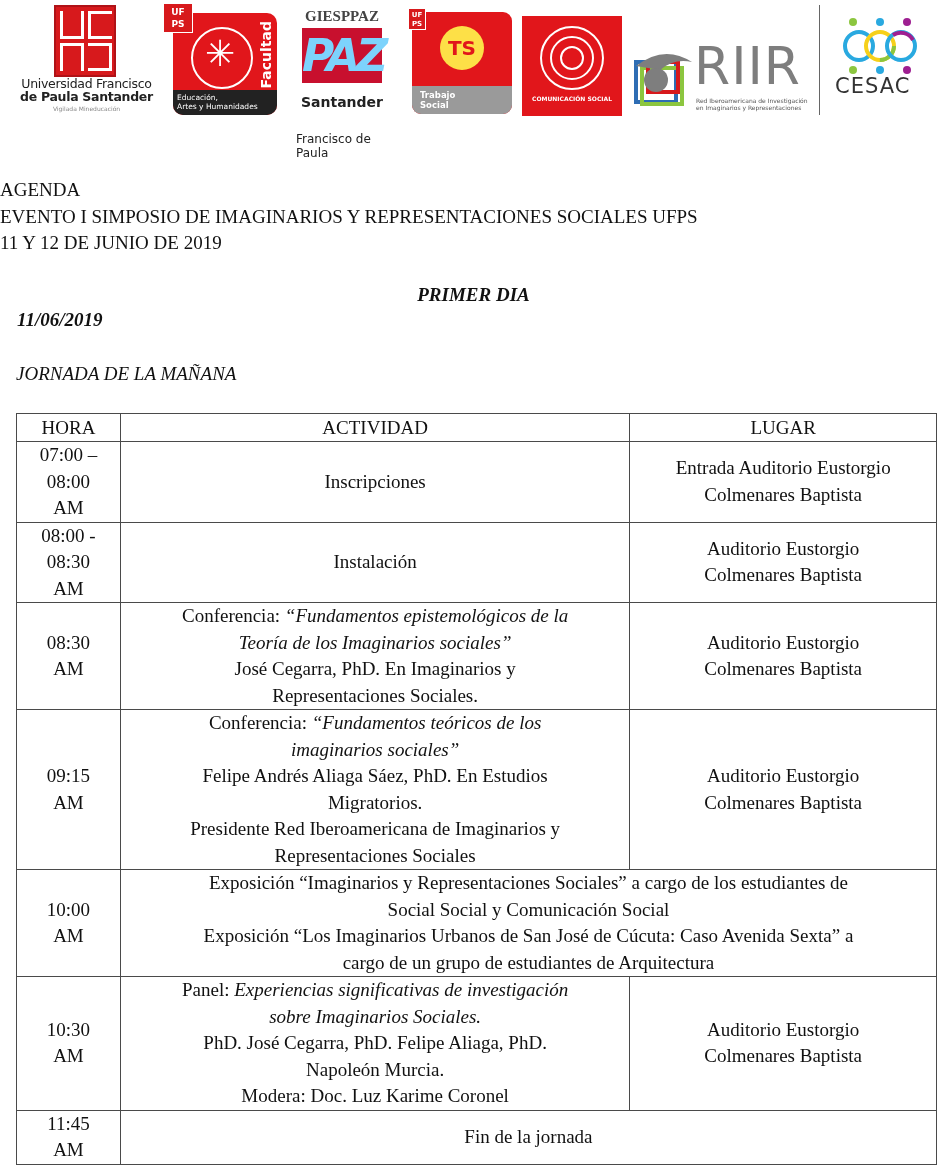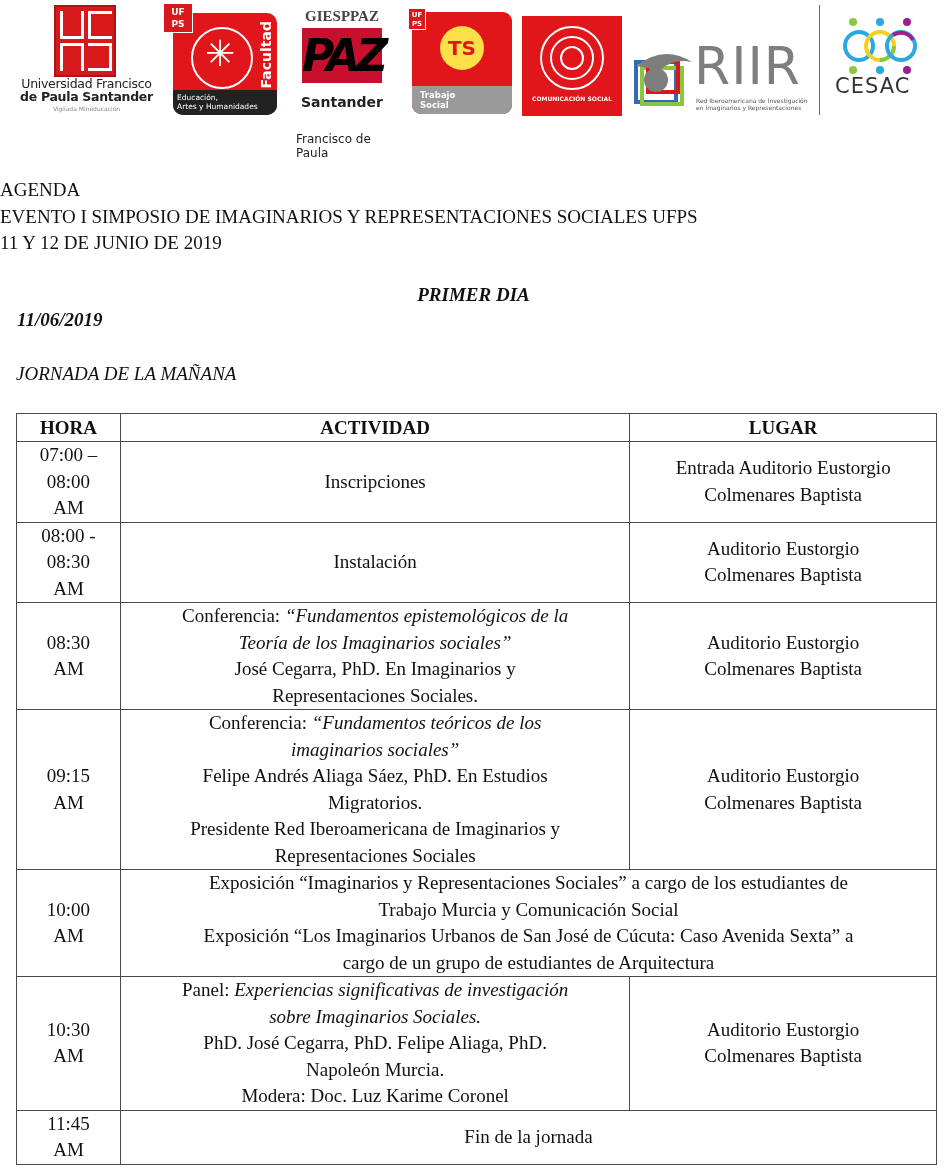--- a/index.html
+++ b/index.html
@@ -22,21 +22,21 @@
     .fac .box { position: absolute; left: 10px; top: 10px; width: 104px; height: 102px; background: #e1161b; border-radius: 10px; overflow: hidden; }
     .fac .circle { position: absolute; left: 18px; top: 14px; width: 62px; height: 62px; border: 2px solid #fff; border-radius: 50%; }
     .fac .fig { position: absolute; left: 32px; top: 20px; font-size: 36px; color: #fff; }
     .fac .vert { position: absolute; right: 3px; top: 8px; writing-mode: vertical-rl; transform: rotate(180deg); color: #fff; font-family: "DejaVu Sans", sans-serif; font-weight: bold; font-size: 14px; }
     .fac .band { position: absolute; left: 0; bottom: 0; width: 104px; height: 25px; background: #222; color: #fff; font-family: "DejaVu Sans", sans-serif; font-size: 7.5px; line-height: 9px; padding: 3px 0 0 4px; }
     .mini-ufps { position: absolute; left: 0; top: 0; width: 30px; height: 30px; background: #d7191c; border: 1px solid #fff; color: #fff; font-family: "DejaVu Sans", sans-serif; font-size: 9px; line-height: 12px; text-align: center; padding-top: 2px; font-weight: bold; }
 
     
     .gies { left: 296px; top: 8px; width: 92px; height: 108px; }
     .gies .t { position: absolute; left: 0; top: 0; width: 92px; text-align: center; font-family: "Liberation Serif", serif; font-weight: bold; font-size: 15px; color: #444; }
-    .gies .paz { position: absolute; left: 6px; top: 20px; width: 80px; height: 55px; background: #c8102e; color: #000000; font-family: "DejaVu Sans", sans-serif; font-weight: bold; font-size: 44px; line-height: 55px; text-align: center; letter-spacing: -4px; font-style: italic; }
+    .gies .paz { position: absolute; left: 6px; top: 20px; width: 80px; height: 55px; background: #c8102e; color: #7dd3fc; font-family: "DejaVu Sans", sans-serif; font-weight: bold; font-size: 44px; line-height: 55px; text-align: center; letter-spacing: -4px; font-style: italic; }
     .gies .n1 { position: absolute; left: 0; top: 76px; width: 92px; font-family: "DejaVu Sans", sans-serif; font-size: 12px; color: #222; margin-top: 48px; }
     .gies .n2 { position: absolute; left: 0; top: 86px; width: 92px; text-align: center; font-family: "DejaVu Sans", sans-serif; font-size: 14px; font-weight: bold; color: #222; }
 
     
     .ts { left: 408px; top: 8px; width: 106px; height: 108px; }
     .ts .box { position: absolute; left: 4px; top: 4px; width: 100px; height: 102px; background: #e1161b; border-radius: 9px; overflow: hidden; }
     .ts .globe { position: absolute; left: 28px; top: 14px; width: 44px; height: 44px; border-radius: 50%; background: #fde047; color: #e1161b; font-family: "DejaVu Sans", sans-serif; font-weight: bold; font-size: 20px; line-height: 44px; text-align: center; }
     .ts .band { position: absolute; left: 0; bottom: 0; width: 100px; height: 28px; background: #9a9a9a; color: #fff; font-family: "DejaVu Sans", sans-serif; font-size: 8.5px; font-weight: bold; line-height: 10px; padding: 4px 0 0 8px; margin-top: 10px; }
     .ts .mini-ufps { width: 18px; height: 22px; font-size: 7px; line-height: 9px; }
 
@@ -58,21 +58,21 @@
 
     
     .titles { position: absolute; left: 0; top: 177px; width: 947px; font-size: 19px; line-height: 26.5px; }
     .primer { position: absolute; left: 0; top: 284px; width: 947px; text-align: center; font-size: 19px; font-weight: bold; font-style: italic; }
     .fecha { position: absolute; left: 17px; top: 309px; font-size: 19px; font-weight: bold; font-style: italic; }
     .jornada { position: absolute; left: 16px; top: 363px; font-size: 19px; font-style: italic; }
 
     
     table.agenda { position: absolute; left: 16px; top: 413px; width: 921px; border-collapse: collapse; font-size: 19px; line-height: 26.5px; }
     table.agenda td, table.agenda th { border: 1px solid #4a4a4a; text-align: center; vertical-align: middle; padding: 0 4px; }
-    table.agenda th { font-weight: bold; height: 28px; line-height: 26px; }
+    table.agenda th { font-weight: normal; height: 28px; line-height: 26px; }
     .c-hora { width: 104px; }
     .c-act { width: 510px; }
     .c-lug { width: 307px; }
     .it { font-style: italic; }
     .line { display: block; }
   </style>
 </head>
 <body>
 
 <div class="logos">
@@ -244,21 +244,21 @@
       </td>
     </tr>
 
     <tr style="height:106px;">
       <td>
         <span class="line">10:00</span>
         <span class="line">AM</span>
       </td>
       <td colspan="2">
         <span class="line">Exposición “Imaginarios y Representaciones Sociales” a cargo de los estudiantes de</span>
-        <span class="line">Trabajo Murcia y Comunicación Social</span>
+        <span class="line">Social Social y Comunicación Social</span>
         <span class="line">Exposición “Los Imaginarios Urbanos de San José de Cúcuta: Caso Avenida Sexta” a</span>
         <span class="line">cargo de un grupo de estudiantes de Arquitectura</span>
       </td>
     </tr>
 
     <tr style="height:133px;">
       <td>
         <span class="line">10:30</span>
         <span class="line">AM</span>
       </td>

